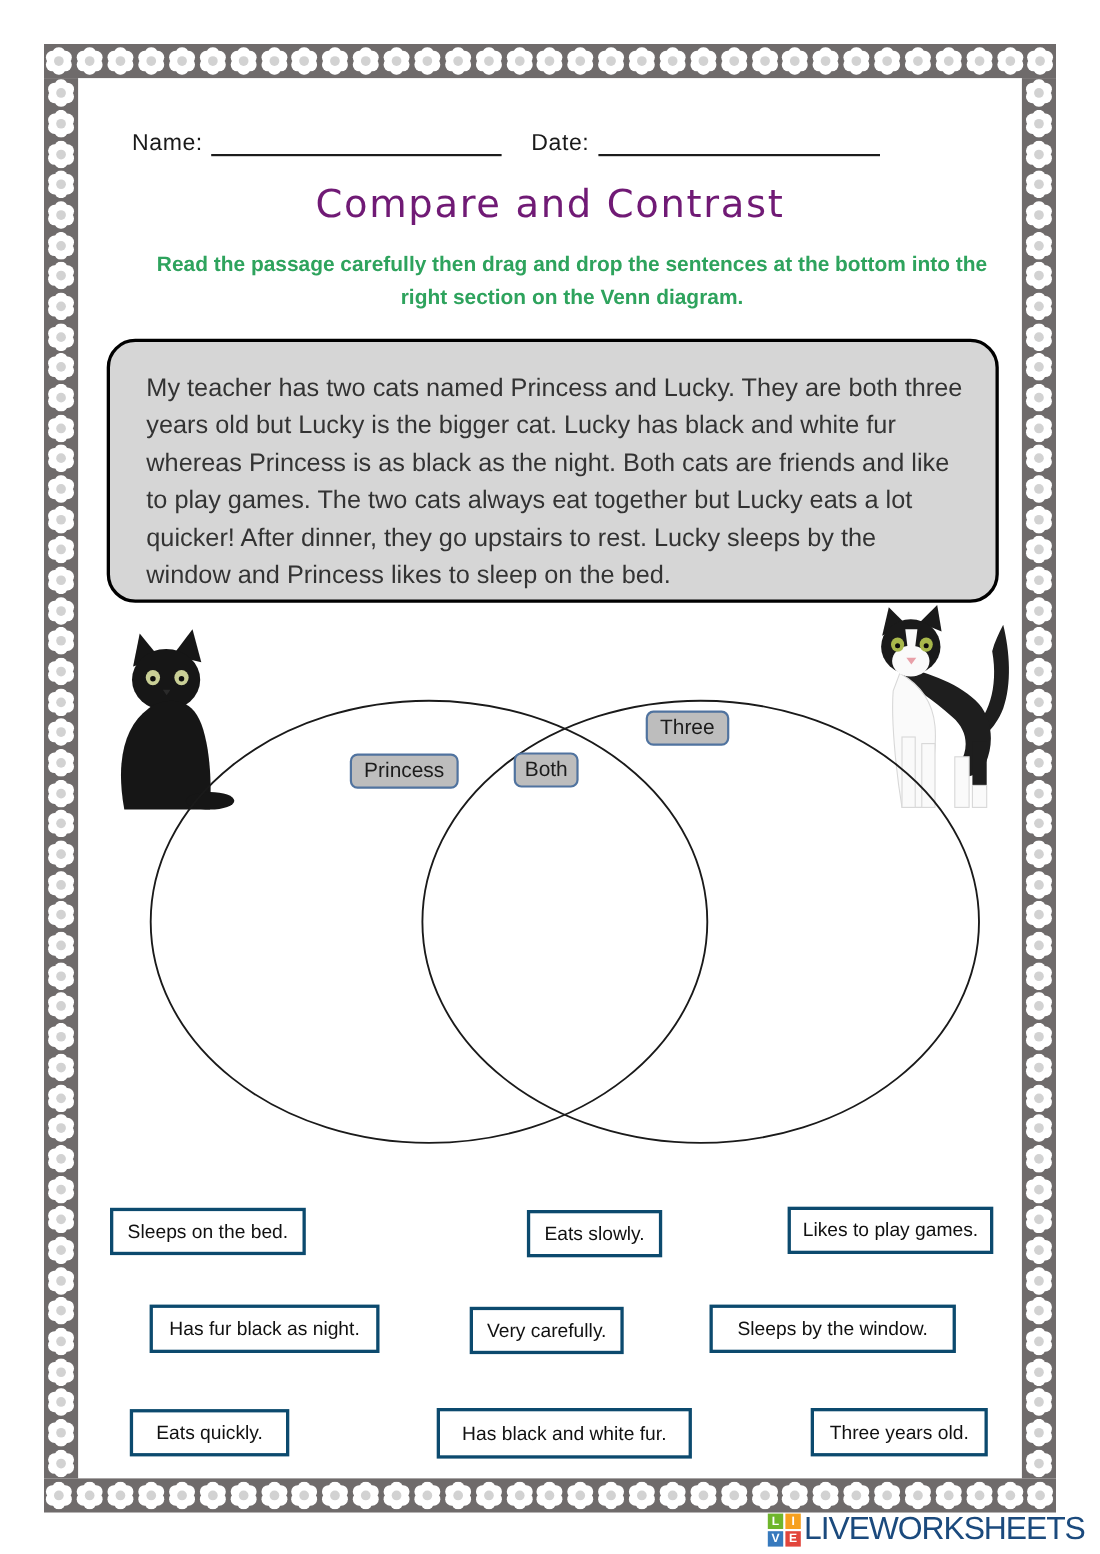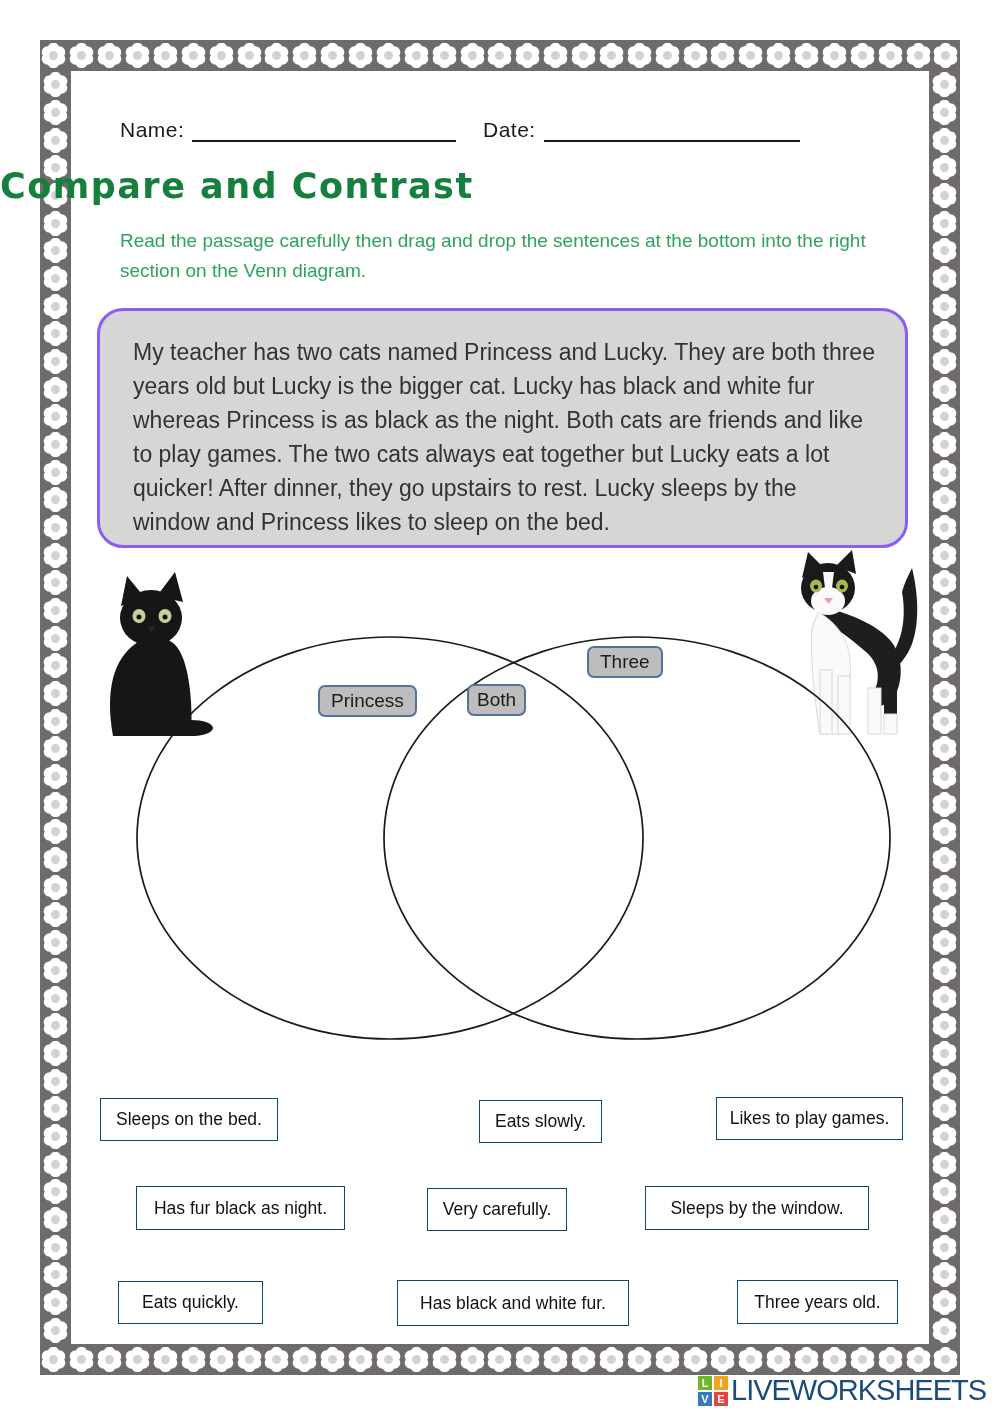--- a/index.html
+++ b/index.html
@@ -19,55 +19,55 @@
   
   .field-group { position:absolute; display:flex; align-items:flex-end; }
   #name-group { left:120px; top:118px; }
   #date-group { left:483px; top:118px; }
   .field-label { font-size:21px; font-weight:400; color:#1a1a1a; letter-spacing:0.5px; }
   .write-line { border-bottom:2px solid #1c1c1c; height:22px; margin-left:8px; }
   #name-line { width:264px; }
   #date-line { width:256px; }
 
   #page-title {
-    position:absolute; left:0; top:166px; width:1000px; 
-    font-size:35px; font-weight:700; color:#15803d; letter-spacing:1.5px;
+    position:absolute; left:0; top:166px; width:1000px; text-align:center;
+    font-size:35px; font-weight:400; color:#701a75; letter-spacing:1.5px;
     font-family:"DejaVu Sans", sans-serif;
   }
 
   #instructions {
     position:absolute; left:120px; top:226px; width:800px;
-    font-size:19px; line-height:1.6; color:#2ea35d; font-weight:400;
+    font-size:19px; line-height:1.6; color:#2ea35d; font-weight:700;text-align:center;
   }
 
   
   #passage-box {
     position:absolute; left:97px; top:308px; width:811px; height:240px; box-sizing:border-box;
-    background:#d6d6d6; border:3px solid #8b5cf6; border-radius:26px;
+    background:#d6d6d6; border:3px solid #000000; border-radius:26px;
     padding:24px 28px 0 33px;
     font-size:23px; line-height:34px; color:#333333;
   }
 
   
   #black-cat { position:absolute; left:85px; top:570px; width:130px; height:168px; }
   #bw-cat    { position:absolute; left:786px; top:548px; width:148px; height:192px; }
 
   
   #venn-svg { position:absolute; left:100px; top:618px; width:810px; height:442px; }
   .venn-label {
     position:absolute; background:#bdbdbd; border:2px solid #50739f; border-radius:7px;
     font-size:19px; color:#1c1c1c; padding:2px 11px; line-height:24px;
   }
   #label-princess { left:318px; top:649px;margin-top:36px; }
   #label-lucky    { left:587px; top:646px; }
   #label-both     { left:467px; top:684px; padding:2px 8px; }
 
   
   .drag-box {
-    position:absolute; background:#ffffff; border:1px solid #0c4a6e; box-sizing:border-box;
+    position:absolute; background:#ffffff; border:3px solid #0c4a6e; box-sizing:border-box;
     display:flex; align-items:center; justify-content:center;
     font-size:17.5px; color:#111; text-align:center; cursor:grab;
   }
   #s1 { left:100px; top:1098px; width:178px; height:43px; }
   #s2 { left:440px; top:1100px; width:123px; height:43px;margin-left:39px; }
   #s3 { left:716px; top:1097px; width:187px; height:43px; }
   #s4 { left:136px; top:1186px; width:209px; height:44px; }
   #s5 { left:427px; top:1188px; width:140px; height:43px; }
   #s6 { left:645px; top:1186px; width:224px; height:44px; }
   #s7 { left:118px; top:1281px; width:145px; height:43px; }

